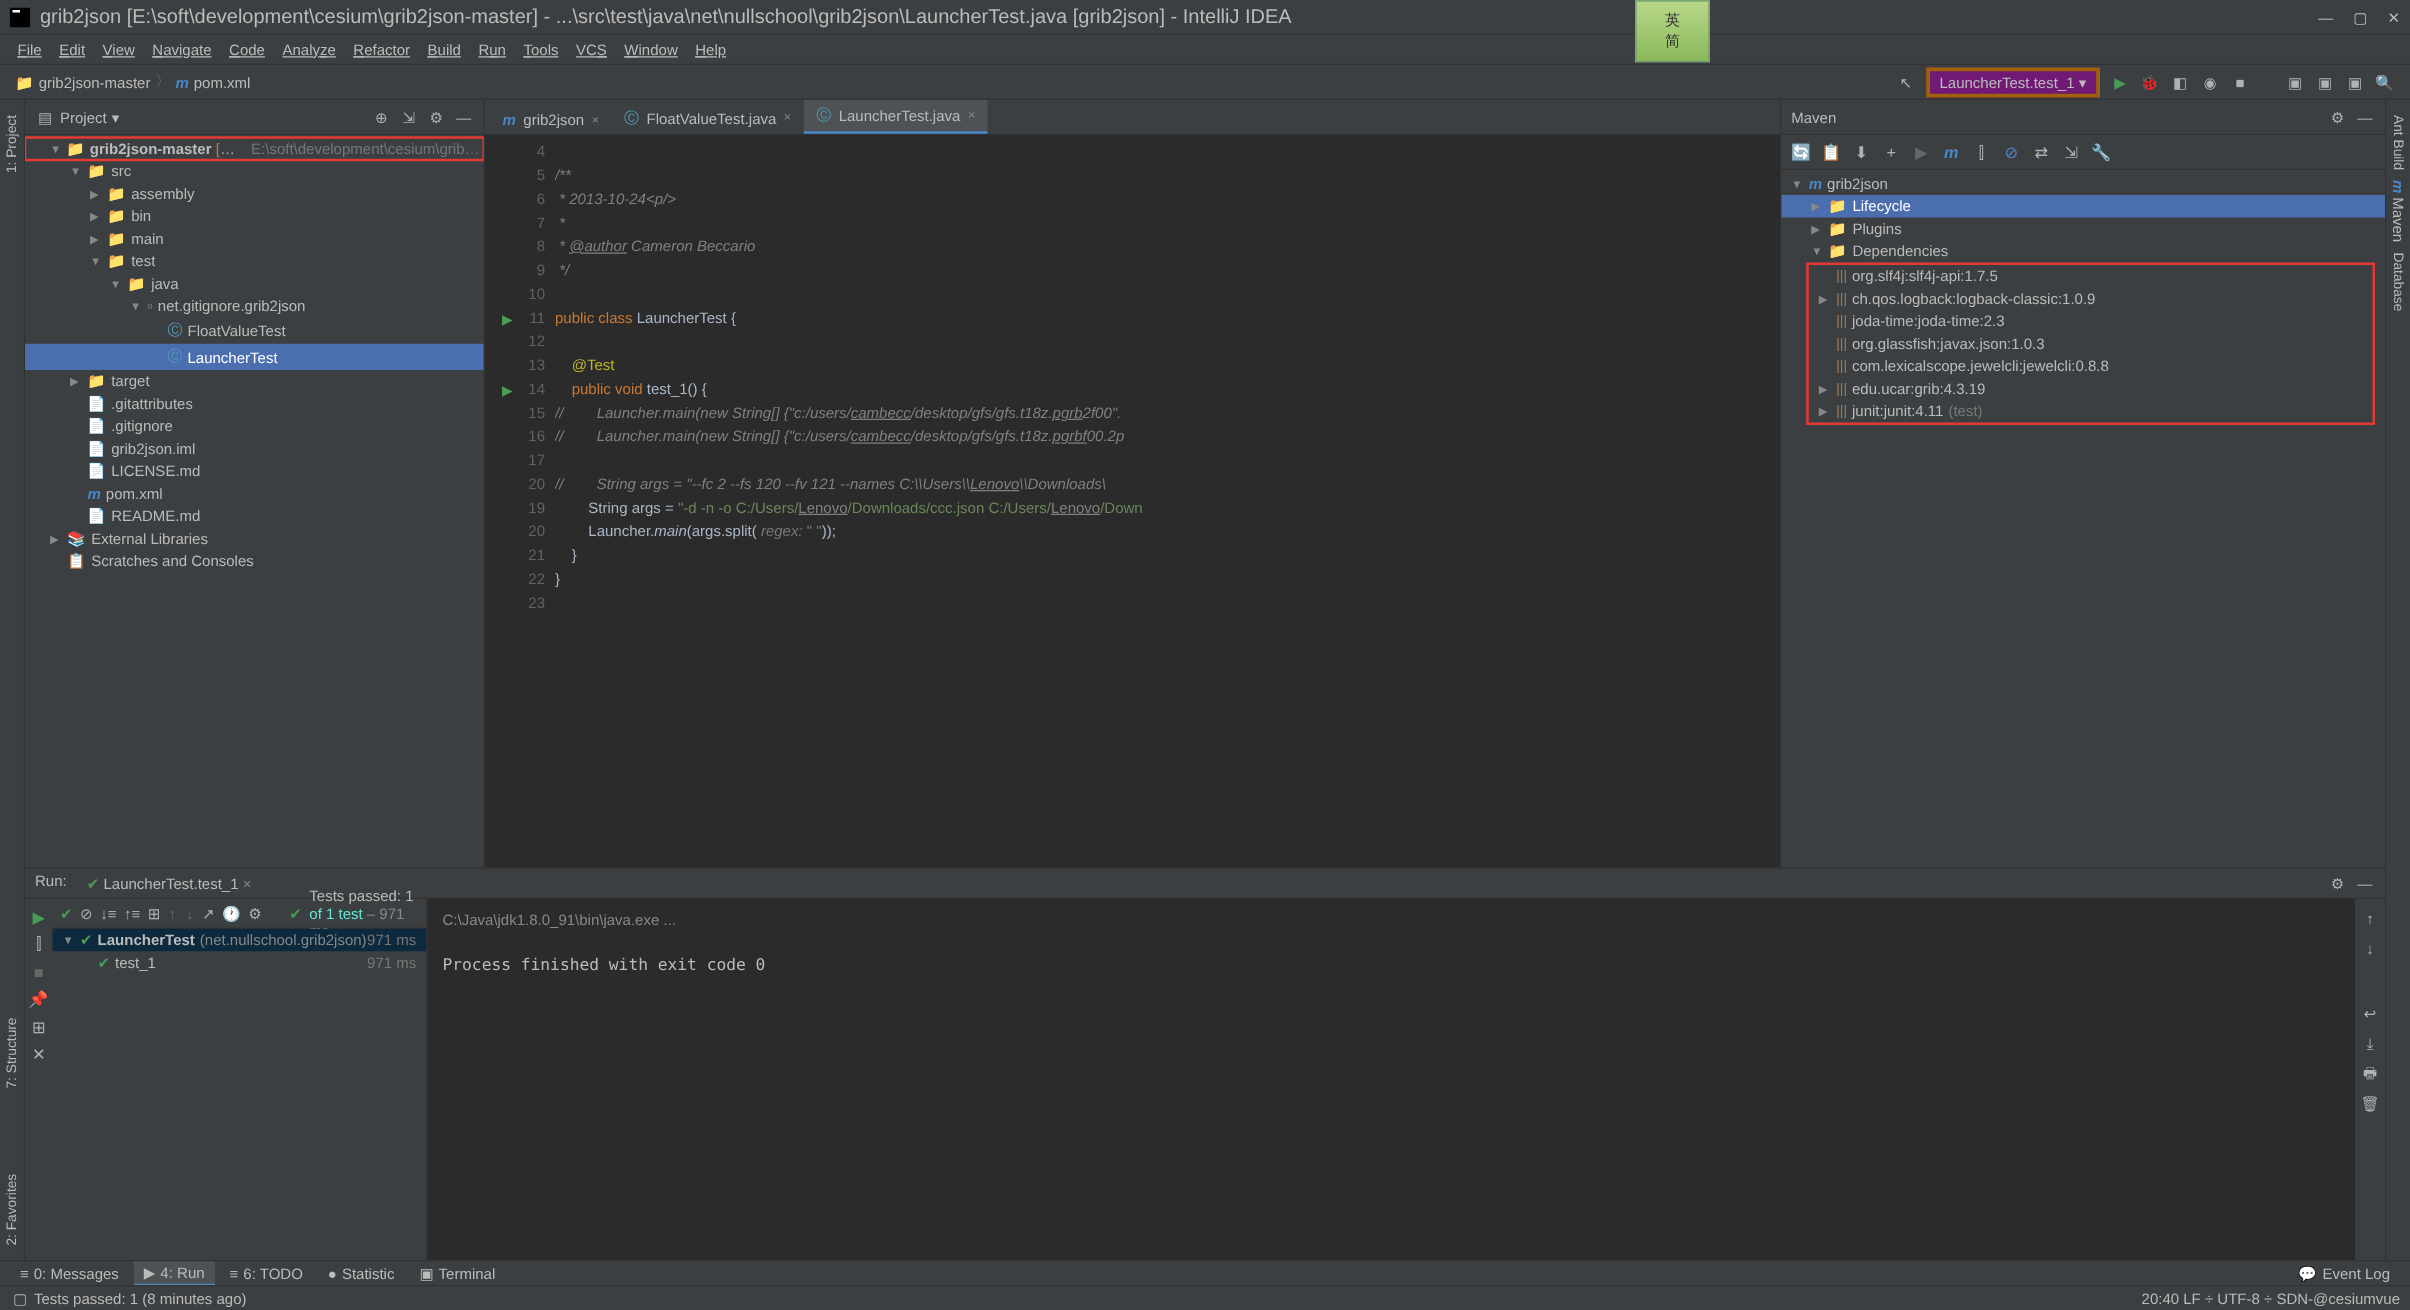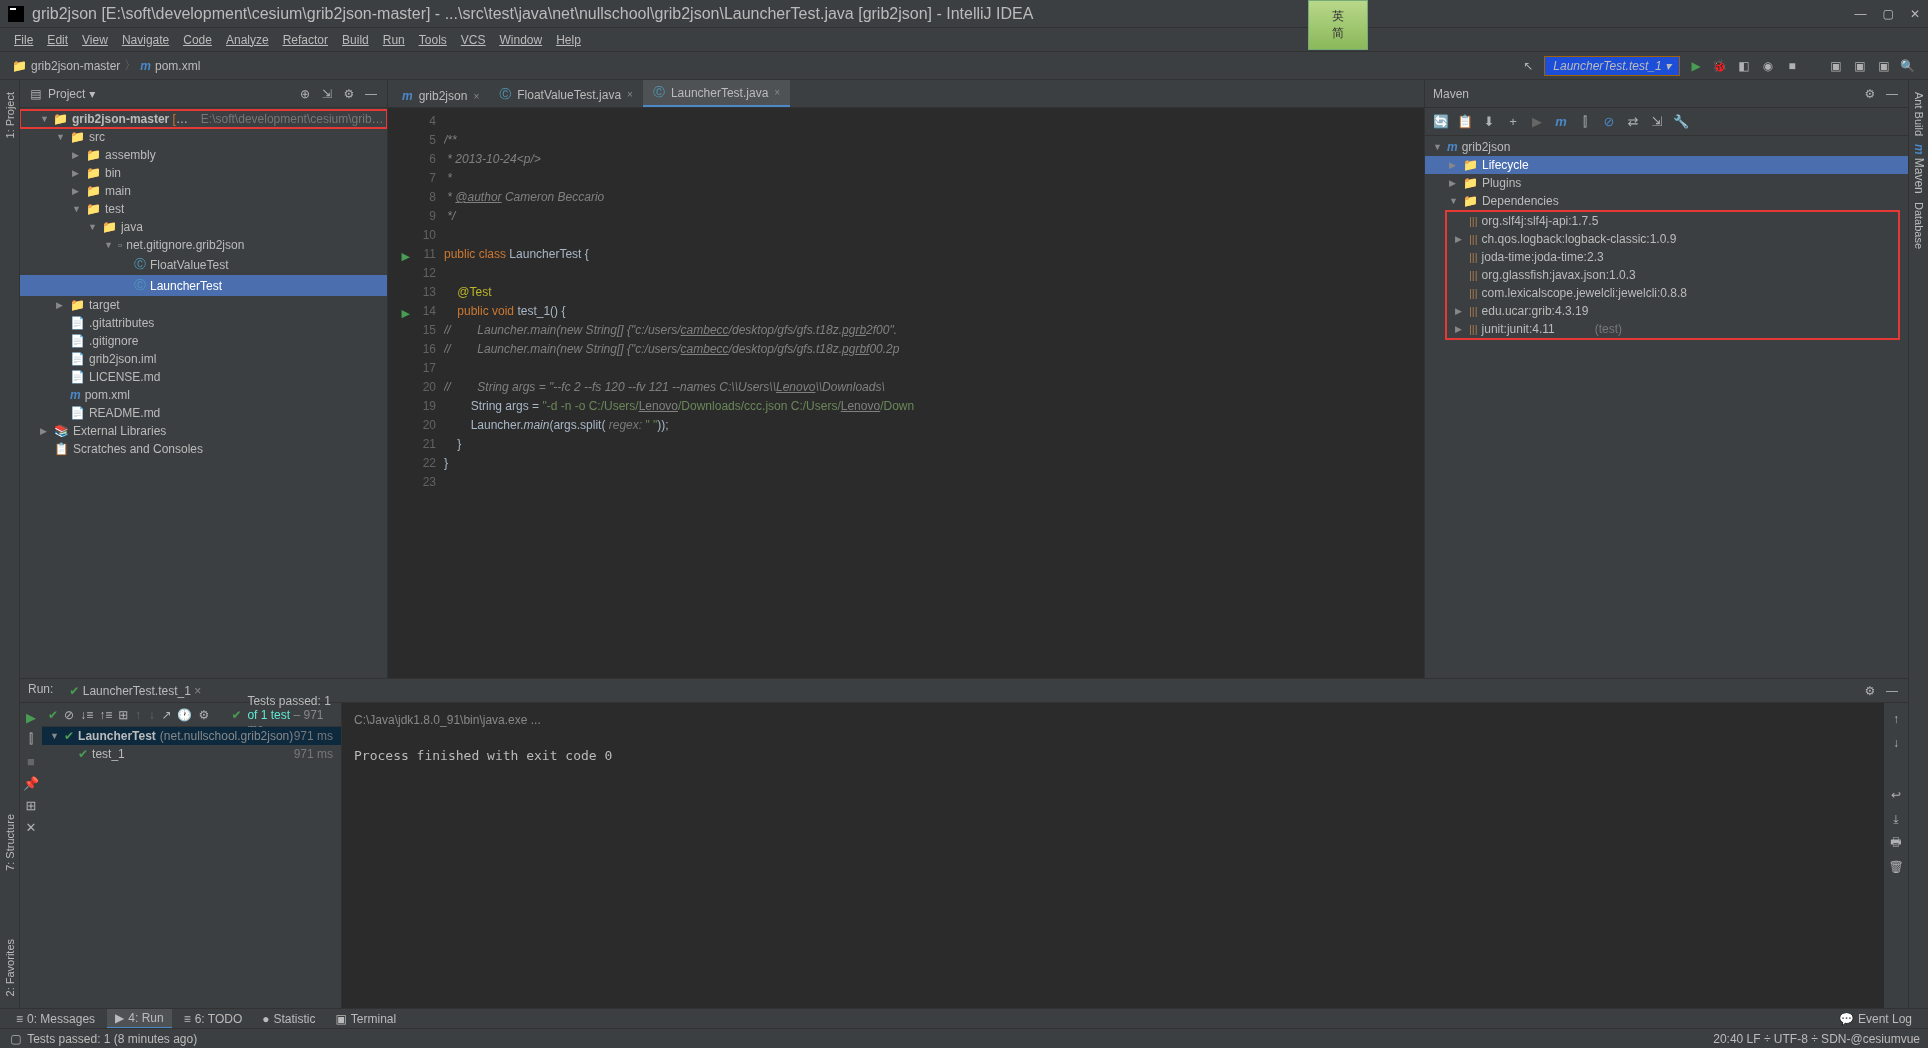--- a/index.html
+++ b/index.html
@@ -15,21 +15,21 @@
 .menubar { height: 24px; background: #3c3f41; display: flex; align-items: center; padding: 0 8px; gap: 2px; border-bottom: 1px solid #323232; }
 .menu-item { padding: 2px 6px; color: #bbb; cursor: pointer; font-size: 12px; text-decoration: underline; }
 .menu-item u { text-decoration: underline; }
 
 
 .navbar { height: 28px; background: #3c3f41; display: flex; align-items: center; padding: 0 12px; border-bottom: 1px solid #323232; justify-content: space-between; }
 .breadcrumb { display: flex; align-items: center; gap: 4px; }
 .breadcrumb-item { color: #bbb; font-size: 12px; display: flex; align-items: center; gap: 4px; }
 .breadcrumb-sep { color: #777; }
 .nav-right { display: flex; align-items: center; gap: 8px; }
-.run-config { background: #1d4ed8; border: 1px solid #a16207; padding: 2px 8px; color: #bbb; font-size: 12px; font-style: italic; }
+.run-config { background: #701a75; border: 3px solid #a16207; padding: 2px 8px; color: #bbb; font-size: 12px; }
 
 
 .main-layout { display: flex; height: calc(100% - 28px - 24px - 28px - 20px - 20px); }
 
 
 .left-strip { width: 20px; background: #3c3f41; border-right: 1px solid #323232; display: flex; flex-direction: column; align-items: center; padding-top: 4px; }
 .left-strip-text { writing-mode: vertical-rl; transform: rotate(180deg); font-size: 11px; color: #bbb; margin-top: 8px; }
 
 
 .right-strip { width: 20px; background: #3c3f41; border-left: 1px solid #323232; display: flex; flex-direction: column; align-items: center; padding-top: 4px; }
@@ -77,24 +77,24 @@
 
 
 .maven-panel { width: 484px; background: #3c3f41; border-left: 1px solid #323232; display: flex; flex-direction: column; }
 .maven-toolbar { height: 28px; display: flex; align-items: center; padding: 0 8px; gap: 8px; border-bottom: 1px solid #323232; }
 .maven-toolbar .icon { font-size: 13px; }
 .maven-tree { flex: 1; overflow: auto; padding: 2px 0; }
 .maven-item { display: flex; align-items: center; gap: 4px; padding: 2px 0; color: #bbb; font-size: 12px; white-space: nowrap; }
 .maven-item.selected { background: #4b6eaf; color: #fff; }
 .maven-dep-box { border: 2px solid #e53935; padding: 0px; margin: 0 8px 0 20px; }
 .dep-icon { color: #a87c50; font-size: 11px; }
-.dep-dim { color: #777; margin-left: 36px; }
-
-
-.run-panel { position: absolute; bottom: 40px; left: 20px; right: 20px; height: 330px; background: #3c3f41; border-top: 1px solid #323232; display: flex; flex-direction: column; margin-top: 20px; }
+.dep-dim { color: #777; }
+
+
+.run-panel { position: absolute; bottom: 24px; left: 20px; right: 20px; height: 330px; background: #3c3f41; border-top: 1px solid #323232; display: flex; flex-direction: column; margin-top: 20px; }
 .run-header { height: 24px; display: flex; align-items: center; padding: 0 8px; border-bottom: 1px solid #323232; justify-content: space-between; }
 .run-tabs { display: flex; gap: 8px; }
 .run-tab { padding: 2px 8px; color: #bbb; font-size: 12px; }
 .run-body { flex: 1; display: flex; }
 .run-left-icons { width: 22px; background: #3c3f41; display: flex; flex-direction: column; align-items: center; gap: 6px; padding: 6px 0; }
 .run-left-icons .icon { font-size: 13px; }
 .run-tests { width: 300px; border-right: 1px solid #323232; display: flex; flex-direction: column; }
 .run-tests-toolbar { height: 24px; display: flex; align-items: center; gap: 6px; padding: 0 6px; border-bottom: 1px solid #323232; }
 .run-tests-tree { flex: 1; }
 .run-test-item { display: flex; align-items: center; justify-content: space-between; padding: 2px 8px; font-size: 12px; }

